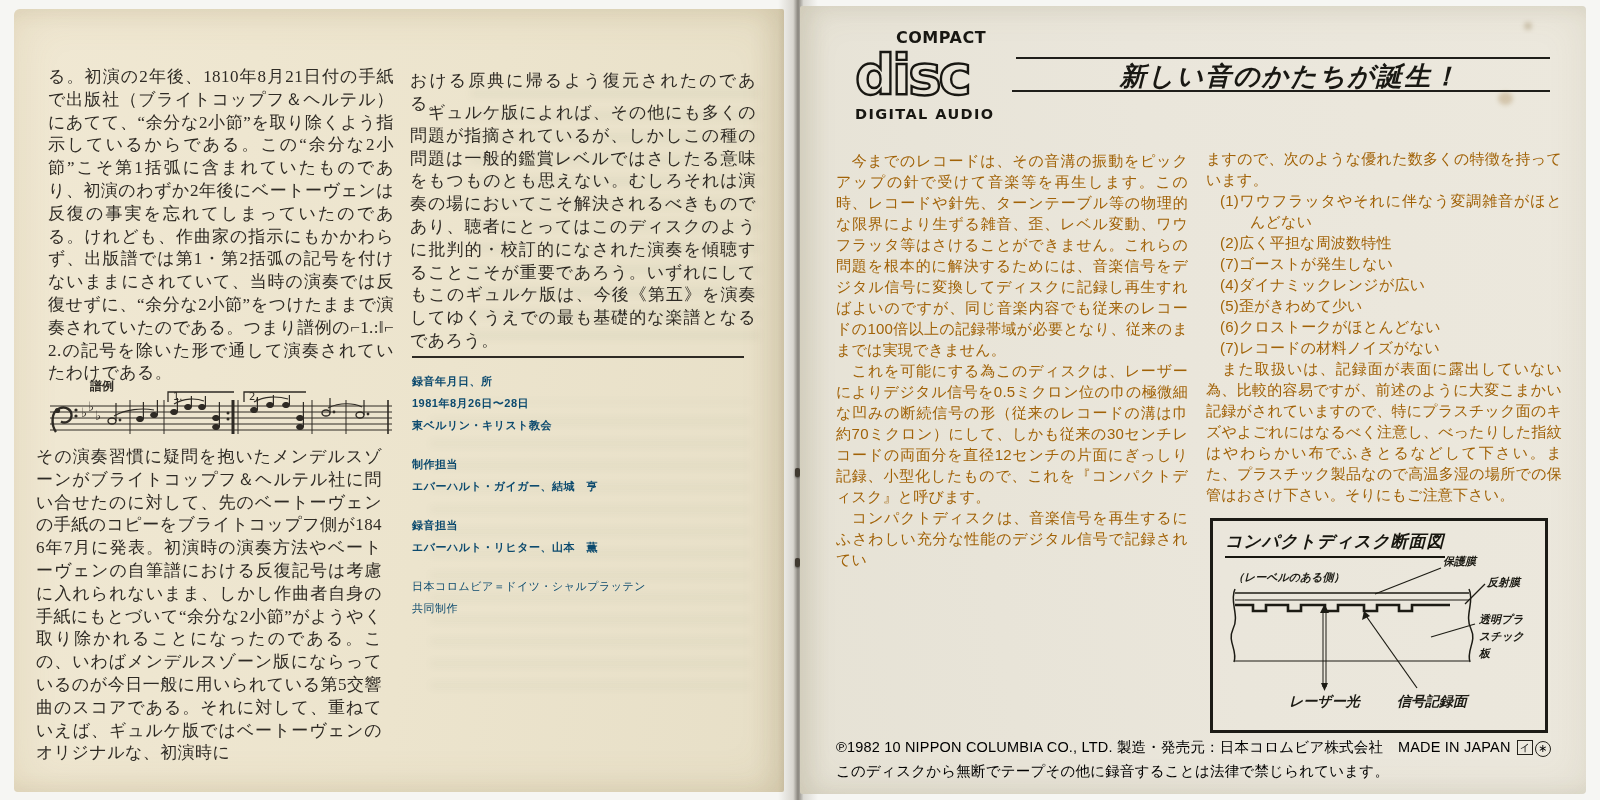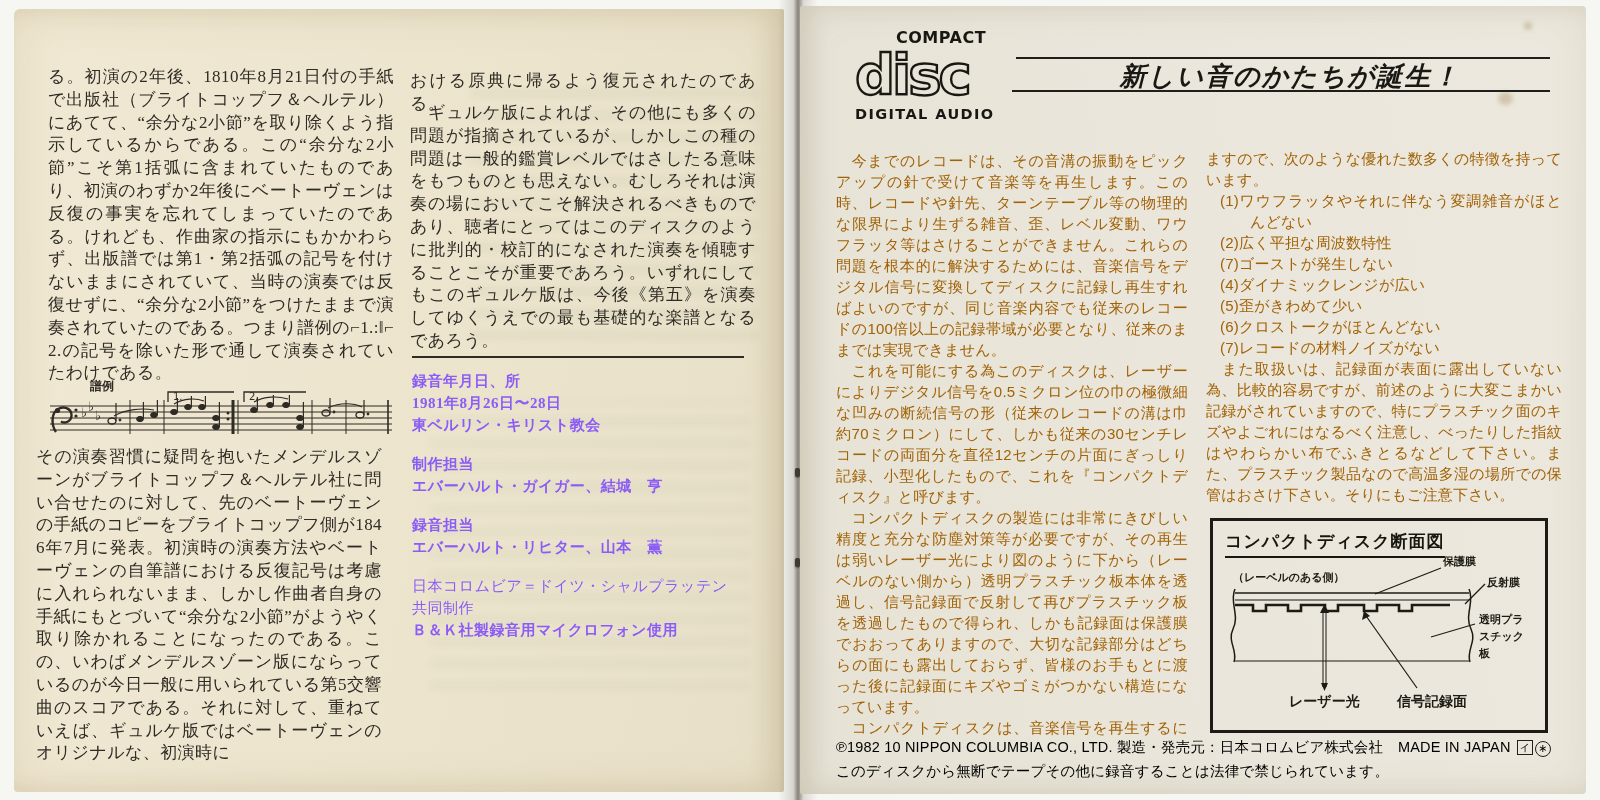--- a/index.html
+++ b/index.html
@@ -19,21 +19,21 @@
     background:linear-gradient(90deg,rgba(60,45,20,0) 0%,rgba(60,45,20,.16) 38%,rgba(25,18,6,.5) 50%,rgba(60,50,25,.14) 64%,rgba(0,0,0,0) 100%);}
   .staple{width:5px;height:9px;background:#403a31;border-radius:2px;box-shadow:0 1px 2px rgba(0,0,0,.4);}
   .bleed{pointer-events:none;filter:blur(3px);opacity:.55;
     background:repeating-linear-gradient(0deg,rgba(112,126,96,.10) 0 9px,rgba(0,0,0,0) 9px 22px);}
   .stain{border-radius:50%;filter:blur(2px);}
   
   .serif-body{font-family:"Liberation Serif","DejaVu Serif",serif;font-size:17px;line-height:22.8px;
     text-align:justify;text-justify:inter-ideograph;word-break:break-all;color:#2e2a24;letter-spacing:.4px;}
   .score-label{font-family:"Liberation Serif","DejaVu Serif",serif;font-size:12px;font-weight:bold;color:#2e2a24;}
   .rule-credits{background:#2e2a24;height:2px;}
-  .credits{font-size:15px;line-height:22px;color:#8b5cf6;letter-spacing:.5px;font-family:Liberation Serif, serif;}
+  .credits{font-size:11px;line-height:22px;color:#0c4a6e;letter-spacing:.5px;}
   .credits .ln{white-space:nowrap;}
   .b{font-weight:bold;}
   .gap18{margin-top:17px;}
   
   .sans-body{font-size:15px;line-height:21px;text-align:justify;text-justify:inter-ideograph;
     word-break:break-all;color:#a16207;letter-spacing:.2px;}
   .sans-body p{margin:0;}
   .headline-rule{background:#1f1e1a;height:2px;}
   .headline{font-size:26px;font-weight:bold;font-style:italic;letter-spacing:2px;color:#191813;
     text-align:center;white-space:nowrap;}
@@ -151,21 +151,20 @@
   <div class="abs credits" style="left:412px;top:370px;width:346px;">
     <div class="ln b">録音年月日、所</div>
     <div class="ln b">1981年8月26日〜28日</div>
     <div class="ln b">東ベルリン・キリスト教会</div>
     <div class="ln b gap18">制作担当</div>
     <div class="ln b">エバーハルト・ガイガー、結城　亨</div>
     <div class="ln b gap18">録音担当</div>
     <div class="ln b">エバーハルト・リヒター、山本　薫</div>
     <div class="ln gap18">日本コロムビア＝ドイツ・シャルプラッテン</div>
     <div class="ln">共同制作</div>
-    <div class="ln b">Ｂ＆Ｋ社製録音用マイクロフォン使用</div>
   </div>
 
   <div class="abs gutter"></div>
   <div class="abs staple" style="left:795px;top:468px;"></div>
   <div class="abs staple" style="left:795px;top:558px;"></div>
 
   <div class="abs page-right"></div>
   <div class="abs stain" style="left:1498px;top:92px;width:15px;height:13px;background:rgba(150,110,50,.28);"></div>
   <div class="abs stain" style="left:1524px;top:22px;width:8px;height:8px;background:rgba(120,90,40,.25);"></div>
 
@@ -175,37 +174,36 @@
     <text x="1" y="93" font-size="14.5" font-weight="bold" letter-spacing="1.4" fill="#181712">DIGITAL AUDIO</text>
   </svg>
 
   <div class="abs headline-rule" style="left:1016px;top:57px;width:534px;"></div>
   <div class="abs headline" style="left:1100px;top:59px;width:380px;">新しい音のかたちが誕生！</div>
   <div class="abs headline-rule" style="left:1012px;top:90px;width:538px;"></div>
 
   <div class="abs sans-body" style="left:836px;top:150px;width:352px;height:590px;overflow:hidden;">
     <p>　今までのレコードは、その音溝の振動をピックアップの針で受けて音楽等を再生します。この時、レコードや針先、ターンテーブル等の物理的な限界により生ずる雑音、歪、レベル変動、ワウフラッタ等はさけることができません。これらの問題を根本的に解決するためには、音楽信号をデジタル信号に変換してディスクに記録し再生すればよいのですが、同じ音楽内容でも従来のレコードの100倍以上の記録帯域が必要となり、従来のままでは実現できません。</p>
     <p>　これを可能にする為このディスクは、レーザーによりデジタル信号を0.5ミクロン位の巾の極微細な凹みの断続信号の形（従来のレコードの溝は巾約70ミクロン）にして、しかも従来の30センチレコードの両面分を直径12センチの片面にぎっしり記録、小型化したもので、これを『コンパクトディスク』と呼びます。</p>
-    <p>　コンパクトディスクの製造には非常にきびしい精度と充分な防塵対策等が必要ですが、その再生は弱いレーザー光により図のように下から（レーベルのない側から）透明プラスチック板本体を透過し、信号記録面で反射して再びプラスチック板を透過したもので得られ、しかも記録面は保護膜でおおってありますので、大切な記録部分はどちらの面にも露出しておらず、皆様のお手もとに渡った後に記録面にキズやゴミがつかない構造になっています。</p>
     <p>　コンパクトディスクは、音楽信号を再生するにふさわしい充分な性能のデジタル信号で記録されてい</p>
   </div>
 
   <div class="abs sans-body" style="left:1206px;top:148px;width:356px;height:366px;overflow:hidden;">
     <p>ますので、次のような優れた数多くの特徴を持っています。</p>
     <div class="feature">(1)ワウフラッタやそれに伴なう変調雑音がほとんどない</div>
     <div class="feature">(2)広く平担な周波数特性</div>
     <div class="feature">(7)ゴーストが発生しない</div>
     <div class="feature">(4)ダイナミックレンジが広い</div>
     <div class="feature">(5)歪がきわめて少い</div>
     <div class="feature">(6)クロストークがほとんどない</div>
     <div class="feature">(7)レコードの材料ノイズがない</div>
     <p>　また取扱いは、記録面が表面に露出していない為、比較的容易ですが、前述のように大変こまかい記録がされていますので、特にプラスチック面のキズやよごれにはなるべく注意し、べったりした指紋はやわらかい布でふきとるなどして下さい。また、プラスチック製品なので高温多湿の場所での保管はおさけ下さい。そりにもご注意下さい。</p>
   </div>
 
-  <div class="abs diagram-box" style="left:1210px;top:518px;">
+  <div class="abs diagram-box" style="left:1210px;top:518px;font-style:italic;">
     <div class="abs diagram-title" style="left:12px;top:9px;">コンパクトディスク断面図</div>
     <svg class="abs" style="left:0;top:0;" width="332" height="209" viewBox="0 0 332 209">
       <g stroke="#1c1b14" fill="none">
 
         <path d="M22,68 C16,80 27,95 20,108 C14,121 25,129 21,141" stroke-width="1.5"></path>
         <path d="M256,68 C262,80 251,95 258,108 C264,121 253,129 257,141" stroke-width="1.5"></path>
 
         <line x1="22" y1="72" x2="256" y2="72" stroke-width="1.6"></line>
         <line x1="22" y1="79" x2="256" y2="79" stroke-width="1"></line>
 

